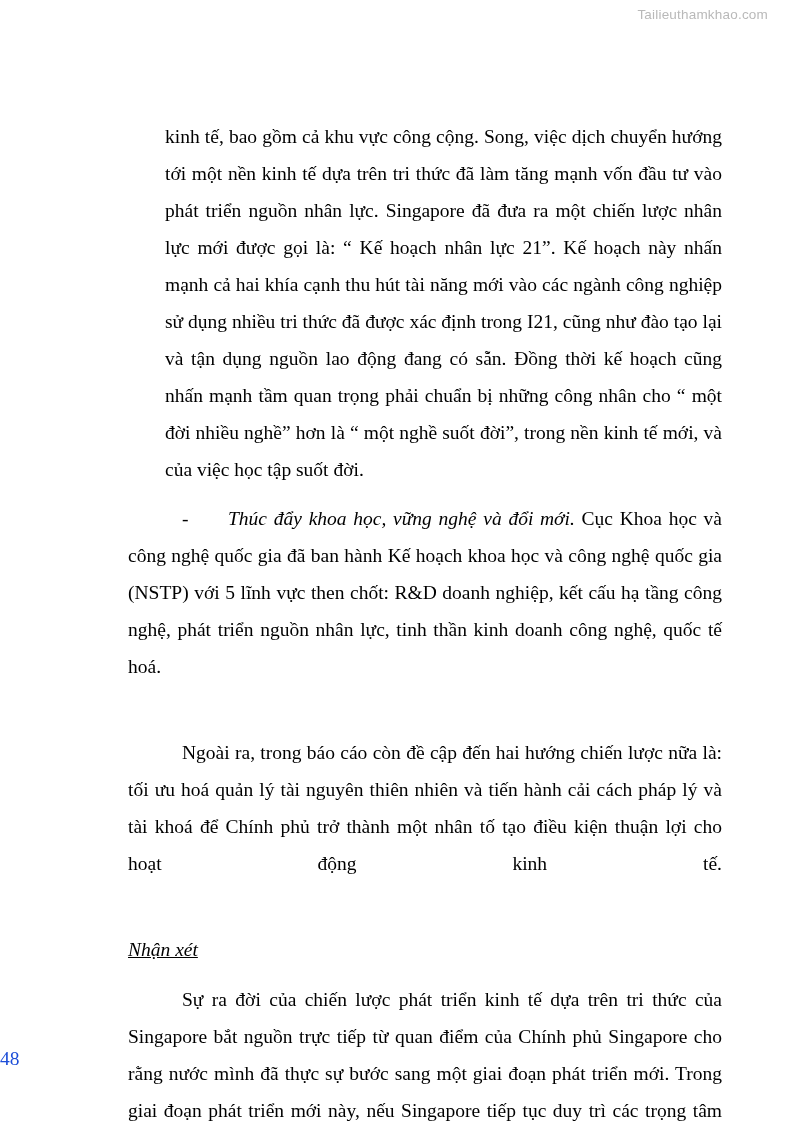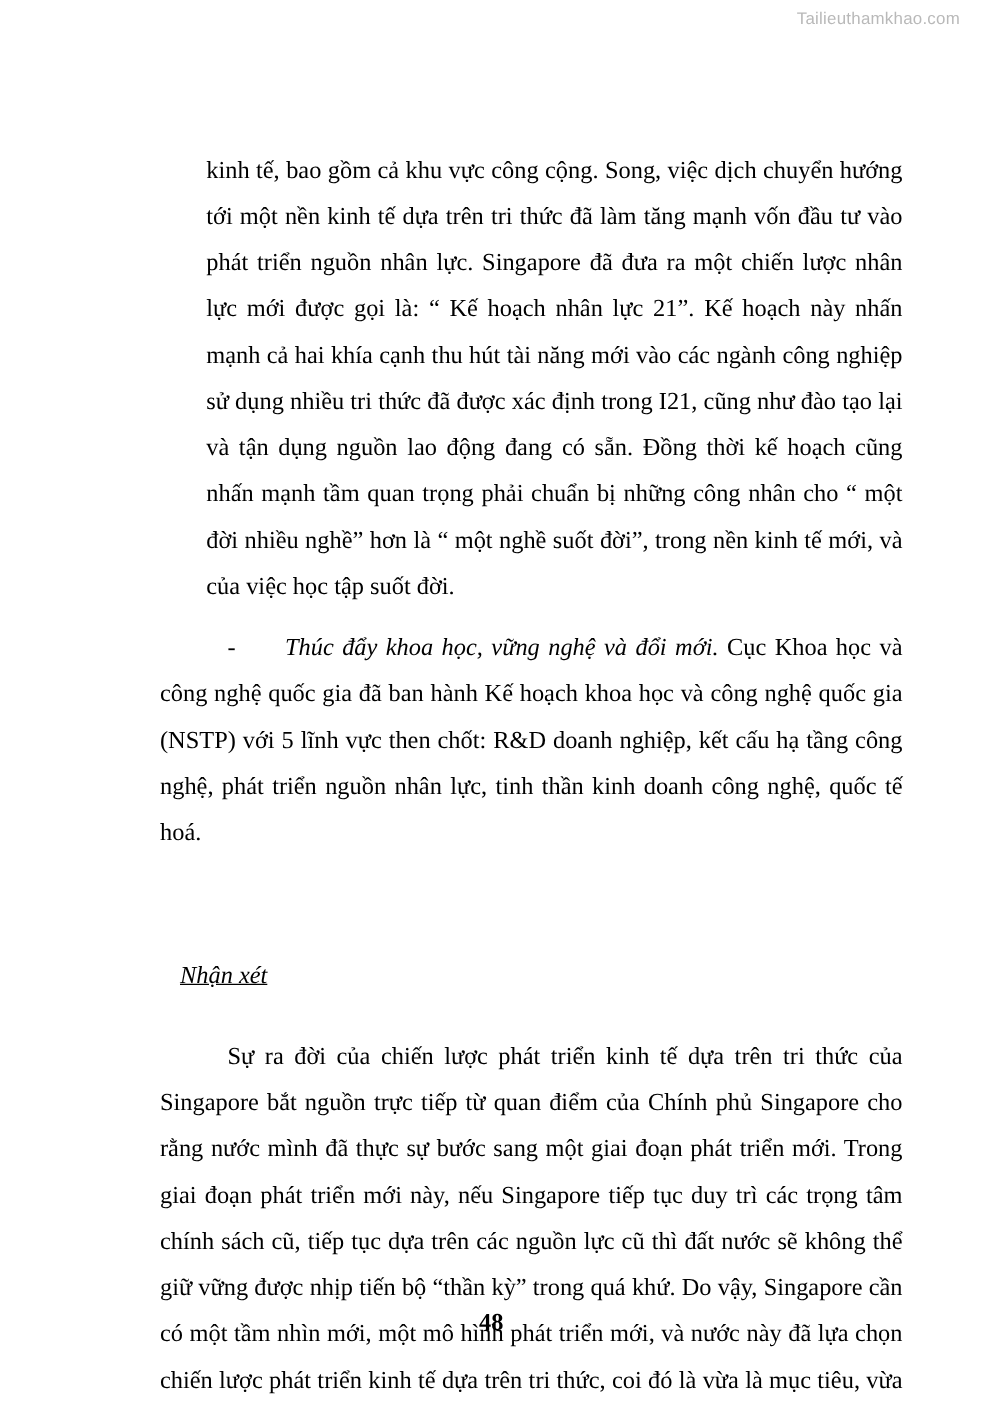--- a/index.html
+++ b/index.html
@@ -76,61 +76,61 @@
   .dash {
     display: inline-block;
     width: 46px;
     margin-left: 54px;
     text-indent: 0;
   }
   .ital {
     font-style: italic;
   }
   .heading-nhanxet {
-    margin: 16px;
+    margin: 0;
     font-size: 19.5px;
     line-height: 37px;
     font-style: italic;
     text-decoration: underline;
     text-align: left;
     display: inline-block;
   }
   .heading-wrap {
     margin: 0;
     line-height: 37px;
   }
   .page-number {
     position: absolute;
     left: 0;
     right: 0;
     top: 1048px;
-    text-align: center;
+    text-align: left;
     font-size: 19.5px;
     font-family: "Liberation Serif", "DejaVu Serif", serif;
-    color: #000000;
-    font-weight: bold;
+    color: #1d4ed8;
   }
 </style>
 </head>
 <body>
 
 <div class="page">
 
   <div class="watermark">Tailieuthamkhao.com</div>
 
   <div class="content">
 
     <p class="body nojust" style="text-align: justify;">kinh tế, bao gồm cả khu vực công cộng. Song, việc dịch chuyển hướng tới một nền kinh tế dựa trên tri thức đã làm tăng mạnh vốn đầu tư vào phát triển nguồn nhân lực. Singapore đã đưa ra một chiến lược nhân lực mới được gọi là: “ Kế hoạch nhân lực 21”. Kế hoạch này nhấn mạnh cả hai khía cạnh thu hút tài năng mới vào các ngành công nghiệp sử dụng nhiều tri thức đã được xác định trong I21, cũng như đào tạo lại và tận dụng nguồn lao động đang có sẵn. Đồng thời kế hoạch cũng nhấn mạnh tầm quan trọng phải chuẩn bị những công nhân cho “ một đời nhiều nghề” hơn là “ một nghề suốt đời”, trong nền kinh tế mới, và của việc học tập suốt đời.</p>
 
     <div class="spacer-sm"></div>
 
     <p class="bullet-line"><span class="dash">-</span><span class="ital">Thúc đẩy khoa học, vững nghệ và đổi mới.</span><span> Cục Khoa học và công nghệ quốc gia đã ban hành Kế hoạch khoa học và công nghệ quốc gia (NSTP) với 5 lĩnh vực then chốt: R&amp;D doanh nghiệp, kết cấu hạ tầng công nghệ, phát triển nguồn nhân lực, tinh thần kinh doanh công nghệ, quốc tế hoá.</span></p>
 
     <div class="spacer-sm"></div>
 
+    <p class="body indent">Ngoài ra, trong báo cáo còn đề cập đến hai hướng chiến lược nữa là: tối ưu hoá quản lý tài nguyên thiên nhiên và tiến hành cải cách pháp lý và tài khoá để Chính phủ trở thành một nhân tố tạo điều kiện thuận lợi cho hoạt động kinh tế.</p>
 
     <div class="spacer-sm"></div>
 
     <div class="heading-wrap">
       <span class="heading-nhanxet">Nhận xét</span>
     </div>
 
     <div class="spacer-sm"></div>
 
     <p class="body indent">Sự ra đời của chiến lược phát triển kinh tế dựa trên tri thức của Singapore bắt nguồn trực tiếp từ quan điểm của Chính phủ Singapore cho rằng nước mình đã thực sự bước sang một giai đoạn phát triển mới. Trong giai đoạn phát triển mới này, nếu Singapore tiếp tục duy trì các trọng tâm chính sách cũ, tiếp tục dựa trên các nguồn lực cũ thì đất nước sẽ không thể giữ vững được nhịp tiến bộ “thần kỳ” trong quá khứ. Do vậy, Singapore cần có một tầm nhìn mới, một mô hình phát triển mới, và nước này đã lựa chọn chiến lược phát triển kinh tế dựa trên tri thức, coi đó là vừa là mục tiêu, vừa là</p>

